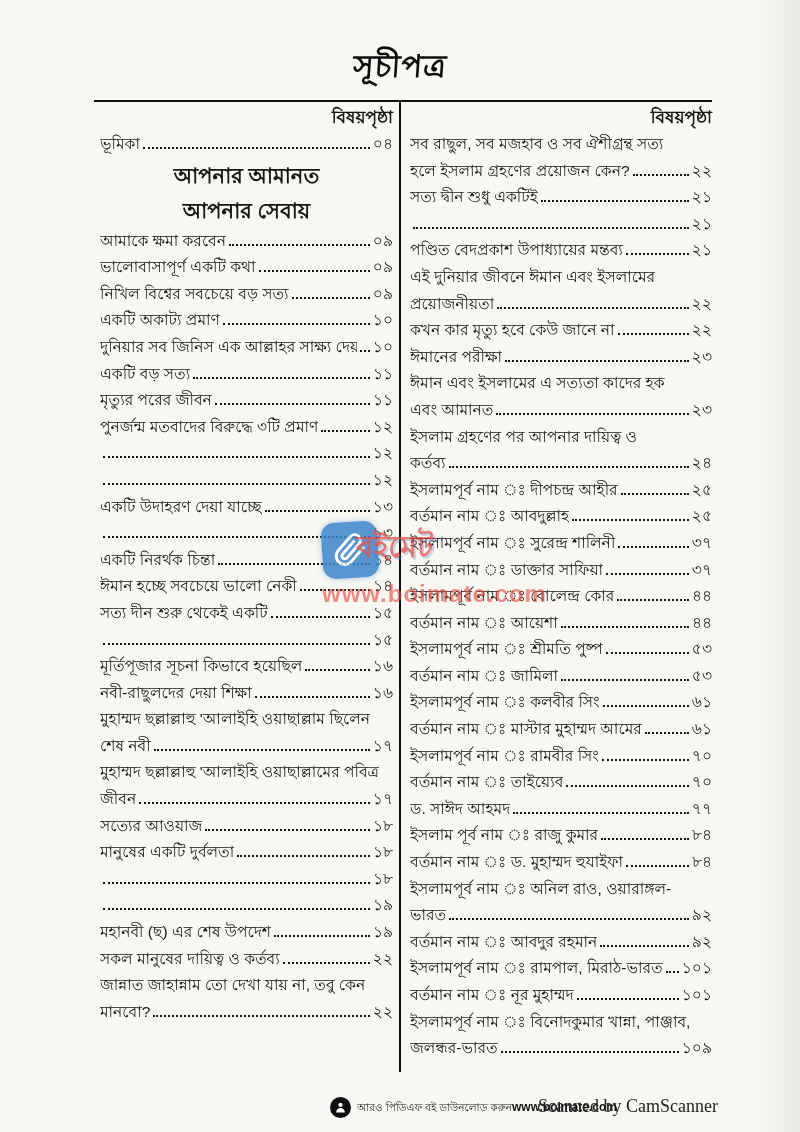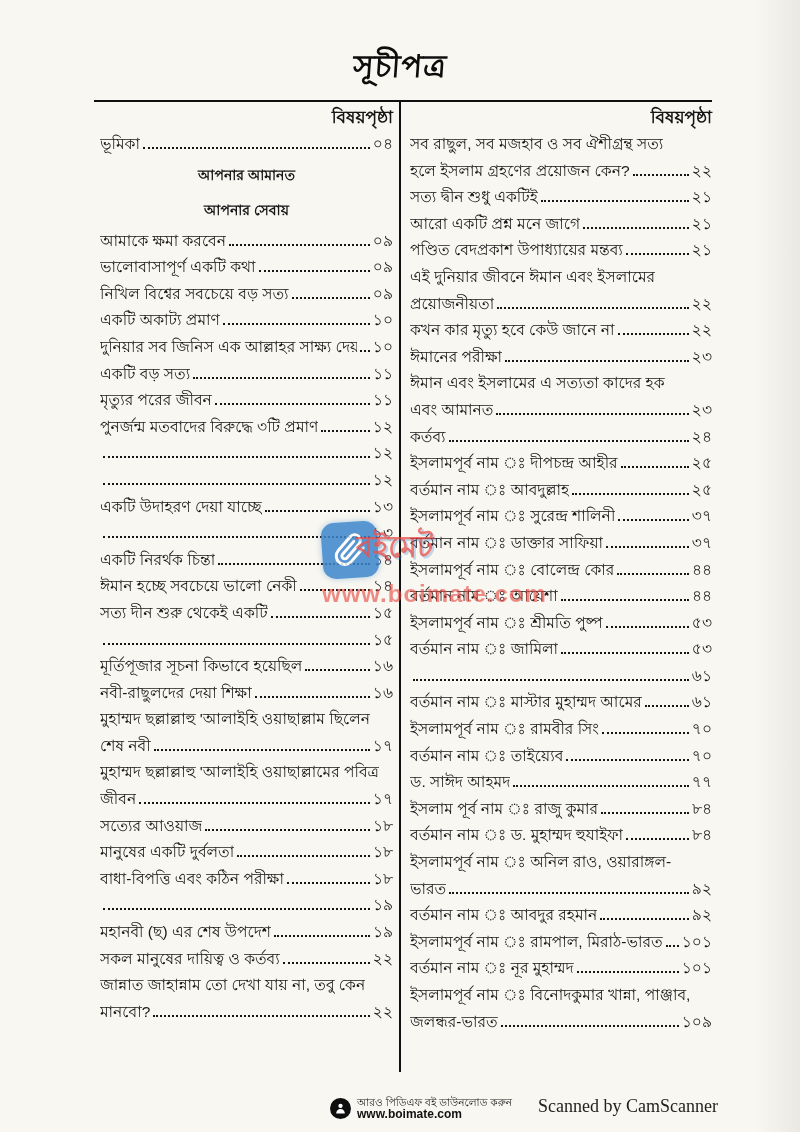--- a/index.html
+++ b/index.html
@@ -25,21 +25,21 @@
   .toc-col{position:absolute;top:105px;}
   .toc-col.left{left:100px;width:293px;}
   .toc-col.right{left:410px;width:302px;}
 
   .col-head{display:flex;justify-content:flex-end;font-weight:bold;font-size:17px;line-height:26px;}
 
   .row{display:flex;align-items:baseline;line-height:26.6px;font-size:15.5px;}
   .row .txt{flex:0 1 auto;white-space:nowrap;overflow:hidden;}
   .row .dots{flex:1 0 10px;border-bottom:2px dotted #151515;margin:0 3px 5px 3px;}
   .row .pg{flex:0 0 auto;white-space:nowrap;}
-  .row.heading{display:block;text-align:center;font-weight:bold;font-size:14px;line-height:35px;white-space:nowrap;overflow:hidden;}
+  .row.heading{display:block;text-align:center;font-weight:bold;font-size:21px;line-height:35px;white-space:nowrap;overflow:hidden;}
 
   .watermark{position:absolute;left:322px;top:518px;width:190px;opacity:0.85;pointer-events:none;}
   .wm-badge{
     position:absolute;left:0;top:4px;width:56px;height:56px;border-radius:13px;
     background:#3b86cc;transform:rotate(-4deg);
     display:flex;align-items:center;justify-content:center;
     box-shadow:0 0 6px rgba(59,134,204,0.5);
   }
   .wm-brand{
     position:absolute;left:34px;top:0;
@@ -47,21 +47,21 @@
     text-shadow:2px 2px 0 rgba(59,134,204,0.35);
     white-space:nowrap;line-height:58px;
   }
   .wm-url{
     position:absolute;left:0;top:62px;width:220px;
     font-size:24px;font-weight:bold;letter-spacing:1px;
     color:rgba(231,70,64,0.72);white-space:nowrap;
   }
   .footer-boimate{position:absolute;left:330px;top:1097px;display:flex;align-items:center;gap:6px;}
   .logo-circle{width:21px;height:21px;border-radius:50%;background:#0e0e0e;display:flex;align-items:center;justify-content:center;flex:0 0 auto;}
-  .footer-text{display:flex;flex-direction:column;line-height:11.5px;}
+  .footer-text{display:flex;flex-direction:row;line-height:11.5px;}
   .footer-line1{font-size:10.5px;color:#1b1b1b;white-space:nowrap;}
   .footer-line2{font-size:12px;font-weight:bold;color:#111;white-space:nowrap;}
   .scanner-credit{
     position:absolute;left:538px;top:1096px;
     font-family:"Liberation Serif", serif;font-size:18px;color:#222;white-space:nowrap;
   }
 </style>
 </head>
 <body>
 
@@ -190,21 +190,20 @@
         <span class="txt">সত্যের আওয়াজ</span>
         <span class="dots"></span>
         <span class="pg">১৮</span>
       </div>
       <div class="row">
         <span class="txt">মানুষের একটি দুর্বলতা</span>
         <span class="dots"></span>
         <span class="pg">১৮</span>
       </div>
       <div class="row">
-        <span class="txt">বাধা-বিপত্তি এবং কঠিন পরীক্ষা</span>
         <span class="dots"></span>
         <span class="pg">১৮</span>
       </div>
       <div class="row">
         <span class="dots"></span>
         <span class="pg">১৯</span>
       </div>
       <div class="row">
         <span class="txt">মহানবী (ছ) এর শেষ উপদেশ</span>
         <span class="dots"></span>
@@ -239,21 +238,20 @@
         <span class="txt">হলে ইসলাম গ্রহণের প্রয়োজন কেন?</span>
         <span class="dots"></span>
         <span class="pg">২২</span>
       </div>
       <div class="row">
         <span class="txt">সত্য দ্বীন শুধু একটিই</span>
         <span class="dots"></span>
         <span class="pg">২১</span>
       </div>
       <div class="row">
-        <span class="txt">আরো একটি প্রশ্ন মনে জাগে</span>
         <span class="dots"></span>
         <span class="pg">২১</span>
       </div>
       <div class="row">
         <span class="txt">পণ্ডিত বেদপ্রকাশ উপাধ্যায়ের মন্তব্য</span>
         <span class="dots"></span>
         <span class="pg">২১</span>
       </div>
       <div class="row">
         <span class="txt">এই দুনিয়ার জীবনে ঈমান এবং ইসলামের</span>
@@ -275,20 +273,23 @@
       </div>
       <div class="row">
         <span class="txt">ঈমান এবং ইসলামের এ সত্যতা কাদের হক</span>
       </div>
       <div class="row">
         <span class="txt">এবং আমানত</span>
         <span class="dots"></span>
         <span class="pg">২৩</span>
       </div>
       <div class="row">
+        <span class="txt">ইসলাম গ্রহণের পর আপনার দায়িত্ব ও</span>
+      </div>
+      <div class="row">
         <span class="txt">কর্তব্য</span>
         <span class="dots"></span>
         <span class="pg">২৪</span>
       </div>
       <div class="row">
         <span class="txt">ইসলামপূর্ব নাম ঃ দীপচন্দ্র আহীর</span>
         <span class="dots"></span>
         <span class="pg">২৫</span>
       </div>
       <div class="row">
@@ -320,20 +321,21 @@
         <span class="txt">ইসলামপূর্ব নাম ঃ শ্রীমতি পুষ্প</span>
         <span class="dots"></span>
         <span class="pg">৫৩</span>
       </div>
       <div class="row">
         <span class="txt">বর্তমান নাম ঃ জামিলা</span>
         <span class="dots"></span>
         <span class="pg">৫৩</span>
       </div>
       <div class="row">
+        <span class="txt">ইসলামপূর্ব নাম ঃ কলবীর সিং</span>
         <span class="dots"></span>
         <span class="pg">৬১</span>
       </div>
       <div class="row">
         <span class="txt">বর্তমান নাম ঃ মাস্টার মুহাম্মদ আমের</span>
         <span class="dots"></span>
         <span class="pg">৬১</span>
       </div>
       <div class="row">
         <span class="txt">ইসলামপূর্ব নাম ঃ রামবীর সিং</span>

